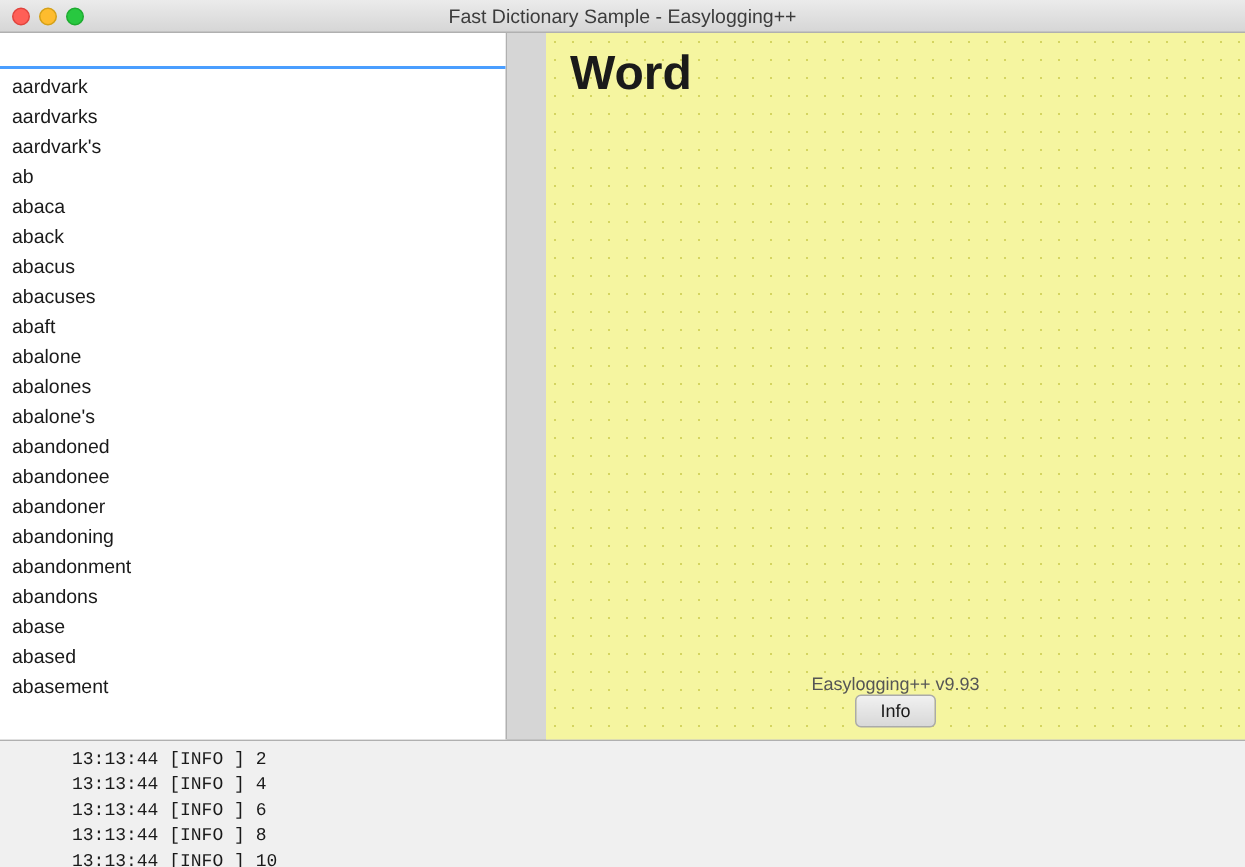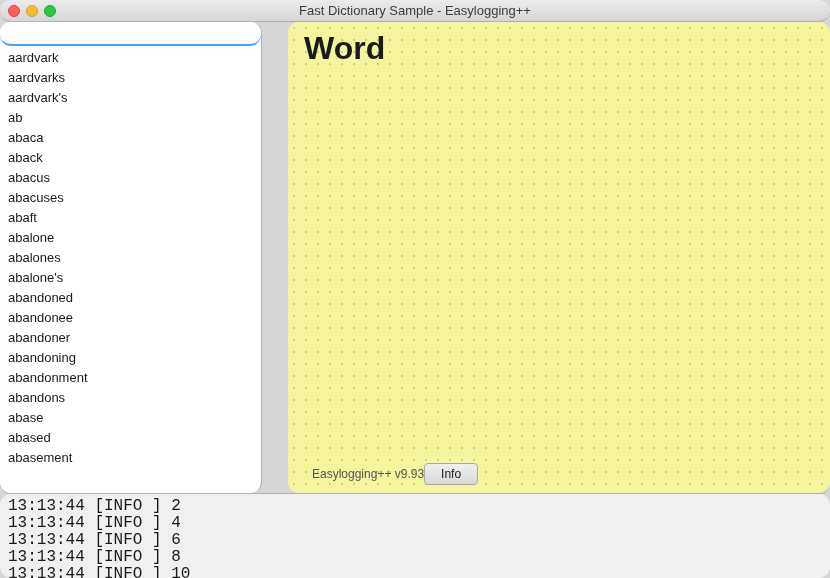--- a/index.html
+++ b/index.html
@@ -1,19 +1,18 @@
 <!DOCTYPE html>
 <html><head>
   <meta charset="utf-8">
   <style>
     * {
       margin: 0;
       padding: 0;
       box-sizing: border-box;
-      border-radius: 11px;
     }
 
     body {
       width: 830px;
       height: 578px;
       background: #d6d6d6;
       font-family: -apple-system, "Helvetica Neue", Arial, sans-serif;
       font-size: 13px;
       overflow: hidden;
     }
@@ -64,21 +63,21 @@
     }
 
     .top-section {
       display: flex;
       height: 472px;
       border-bottom: 1px solid #b0b0b0;
     }
 
     
     .left-panel {
-      width: 262px;
+      width: 338px;
       background: #ffffff;
       border-right: 1px solid #b0b0b0;
       display: flex;
       flex-direction: column;
     }
 
     .search-input {
       width: 100%;
       height: 24px;
       border: none;
@@ -118,25 +117,26 @@
     .word-header {
       font-size: 32px;
       font-weight: bold;
       color: #1a1a1a;
       padding: 8px 16px;
     }
 
     .right-footer {
       position: absolute;
       bottom: 8px;
-      left: 24px;
+      left: 8px;
       right: 8px;
       display: flex;
       align-items: center;
       justify-content: flex-start;
+      flex-direction: column;
     }
 
     .version-label {
       font-size: 12px;
       color: #555;
     }
 
     .info-button {
       padding: 3px 16px;
       background: linear-gradient(to bottom, #f0f0f0, #d8d8d8);
@@ -149,24 +149,25 @@
 
     
     .log-panel {
       background: #f0f0f0;
       padding: 4px 8px;
       flex: 1;
       overflow: hidden;
     }
 
     .log-line {
-      font-size: 16px;
+      font-size: 12px;
       color: #1a1a1a;
       font-family: "Menlo", "Courier New", monospace;
       line-height: 17px;
+      margin-left: 40px;
     }
   </style>
 </head>
 <body>
 
 <div class="titlebar">
   <div class="window-controls">
     <div class="window-btn btn-close"></div>
     <div class="window-btn btn-minimize"></div>
     <div class="window-btn btn-maximize"></div>

